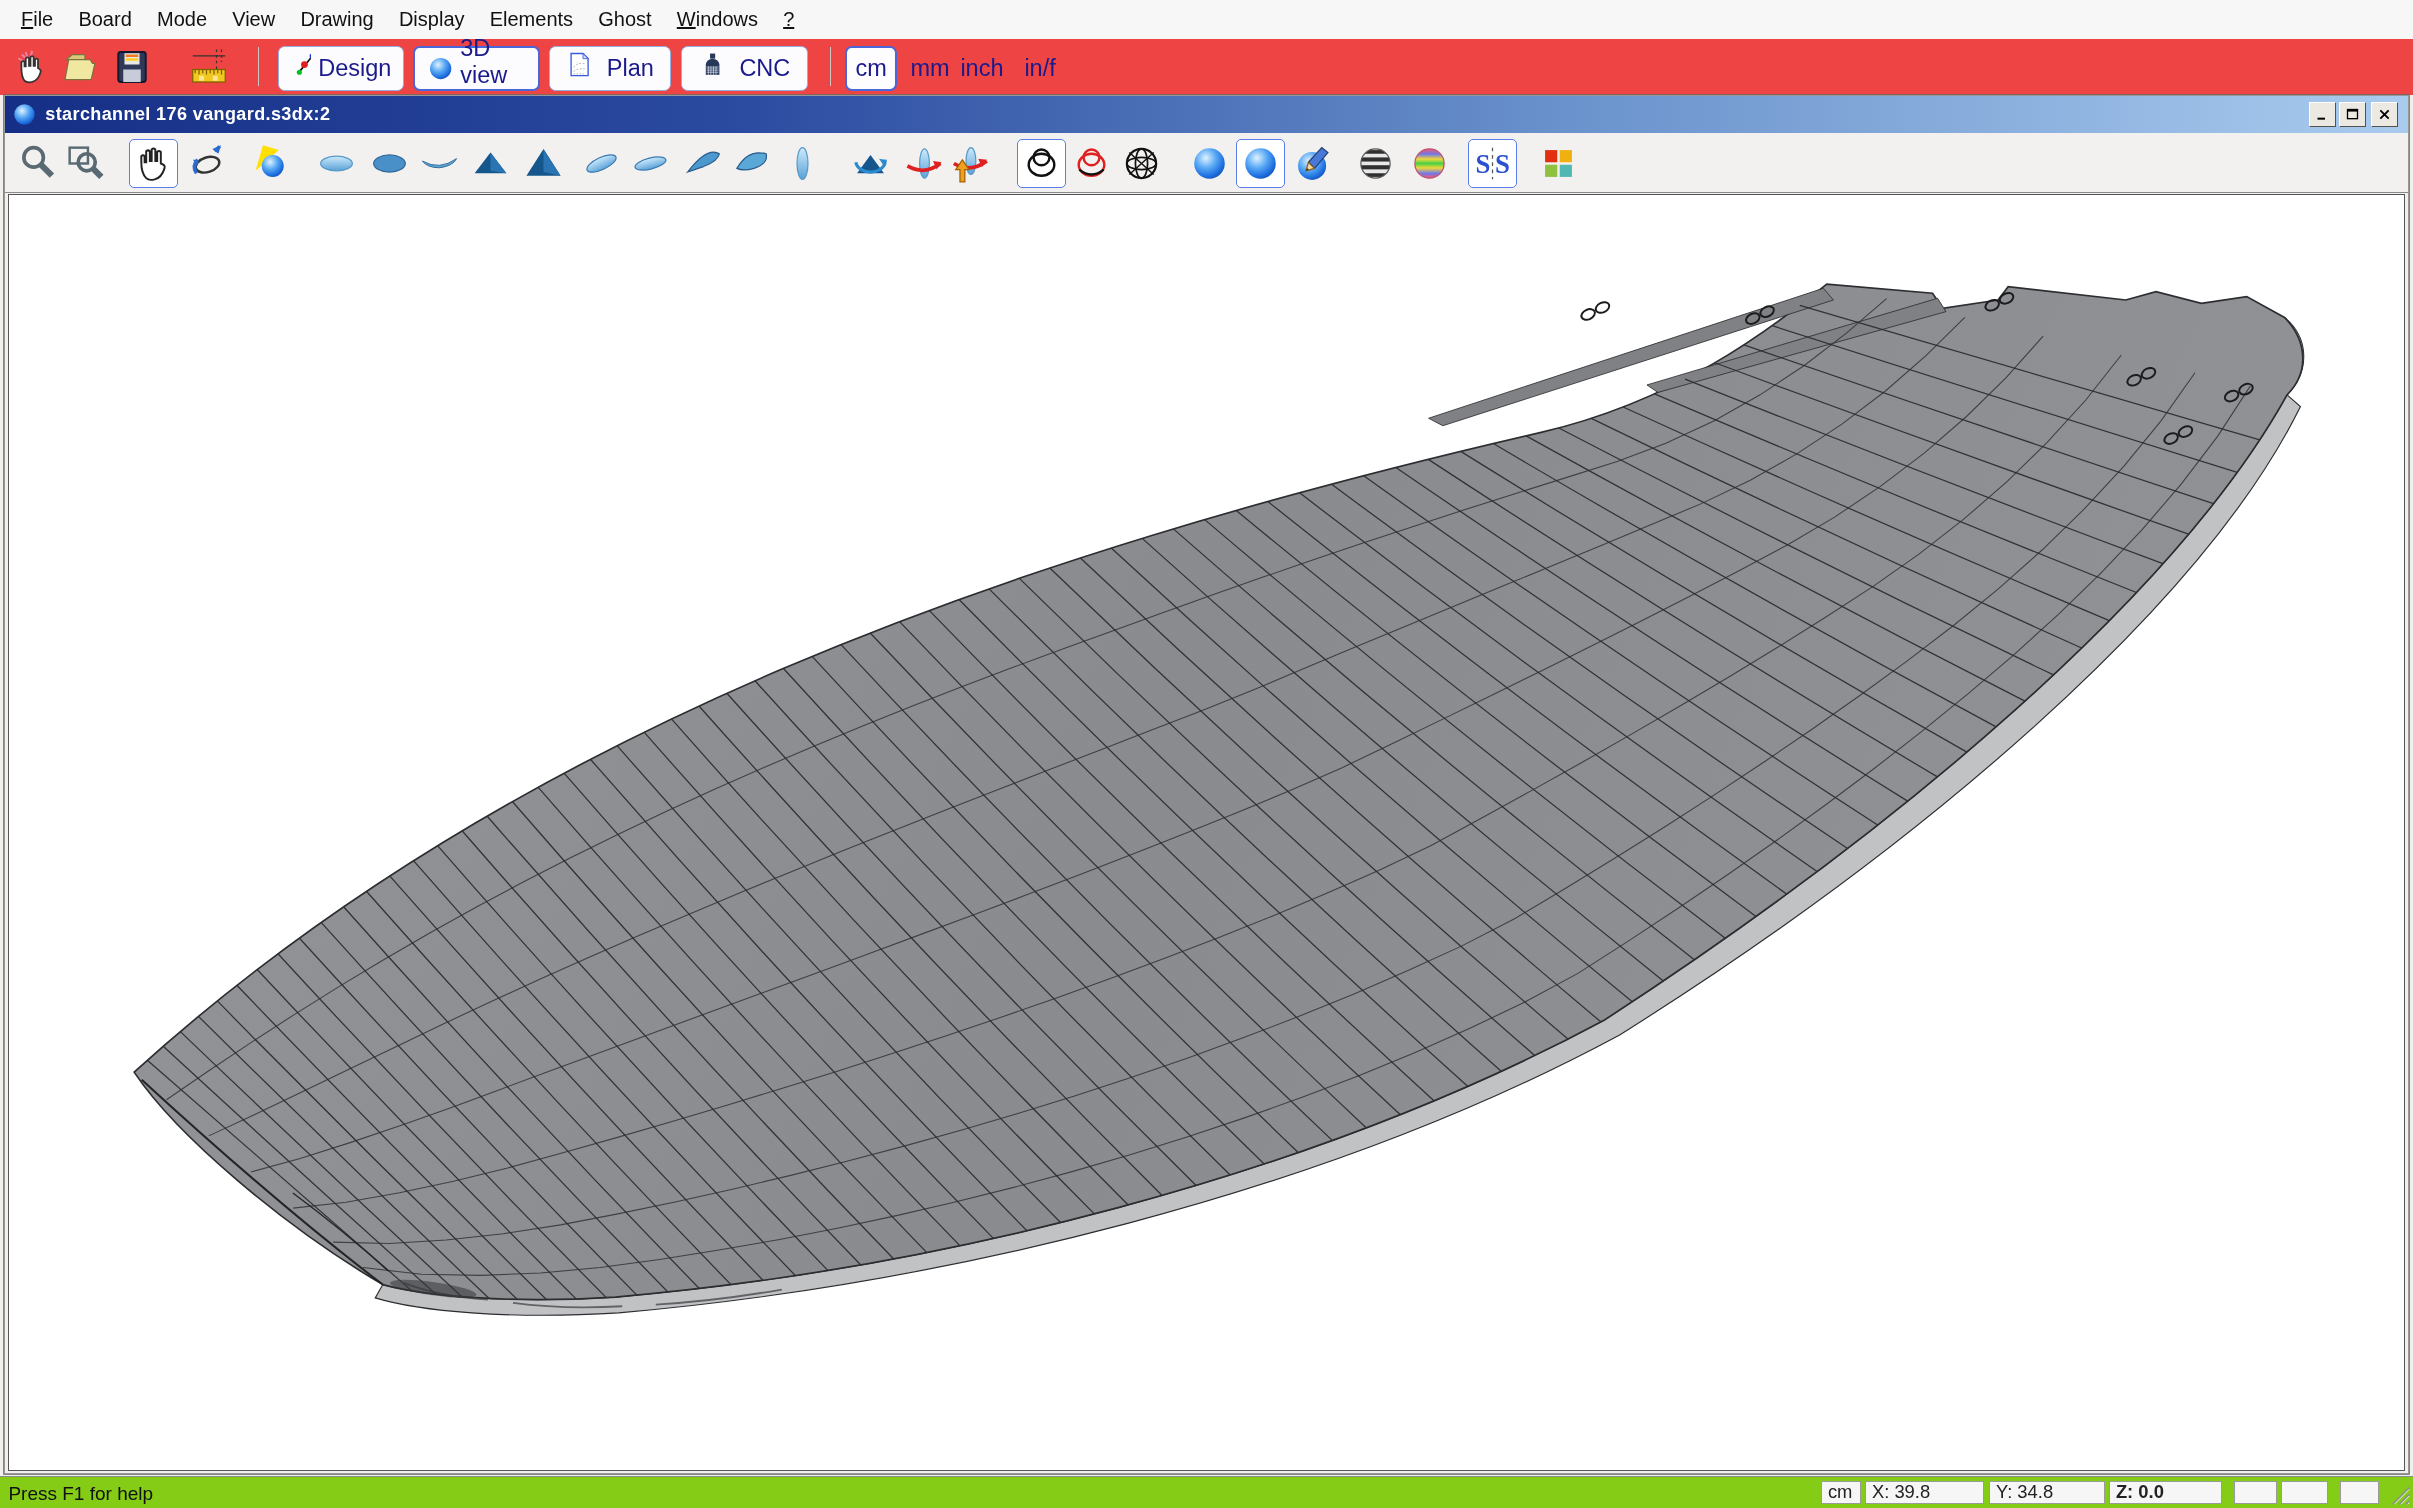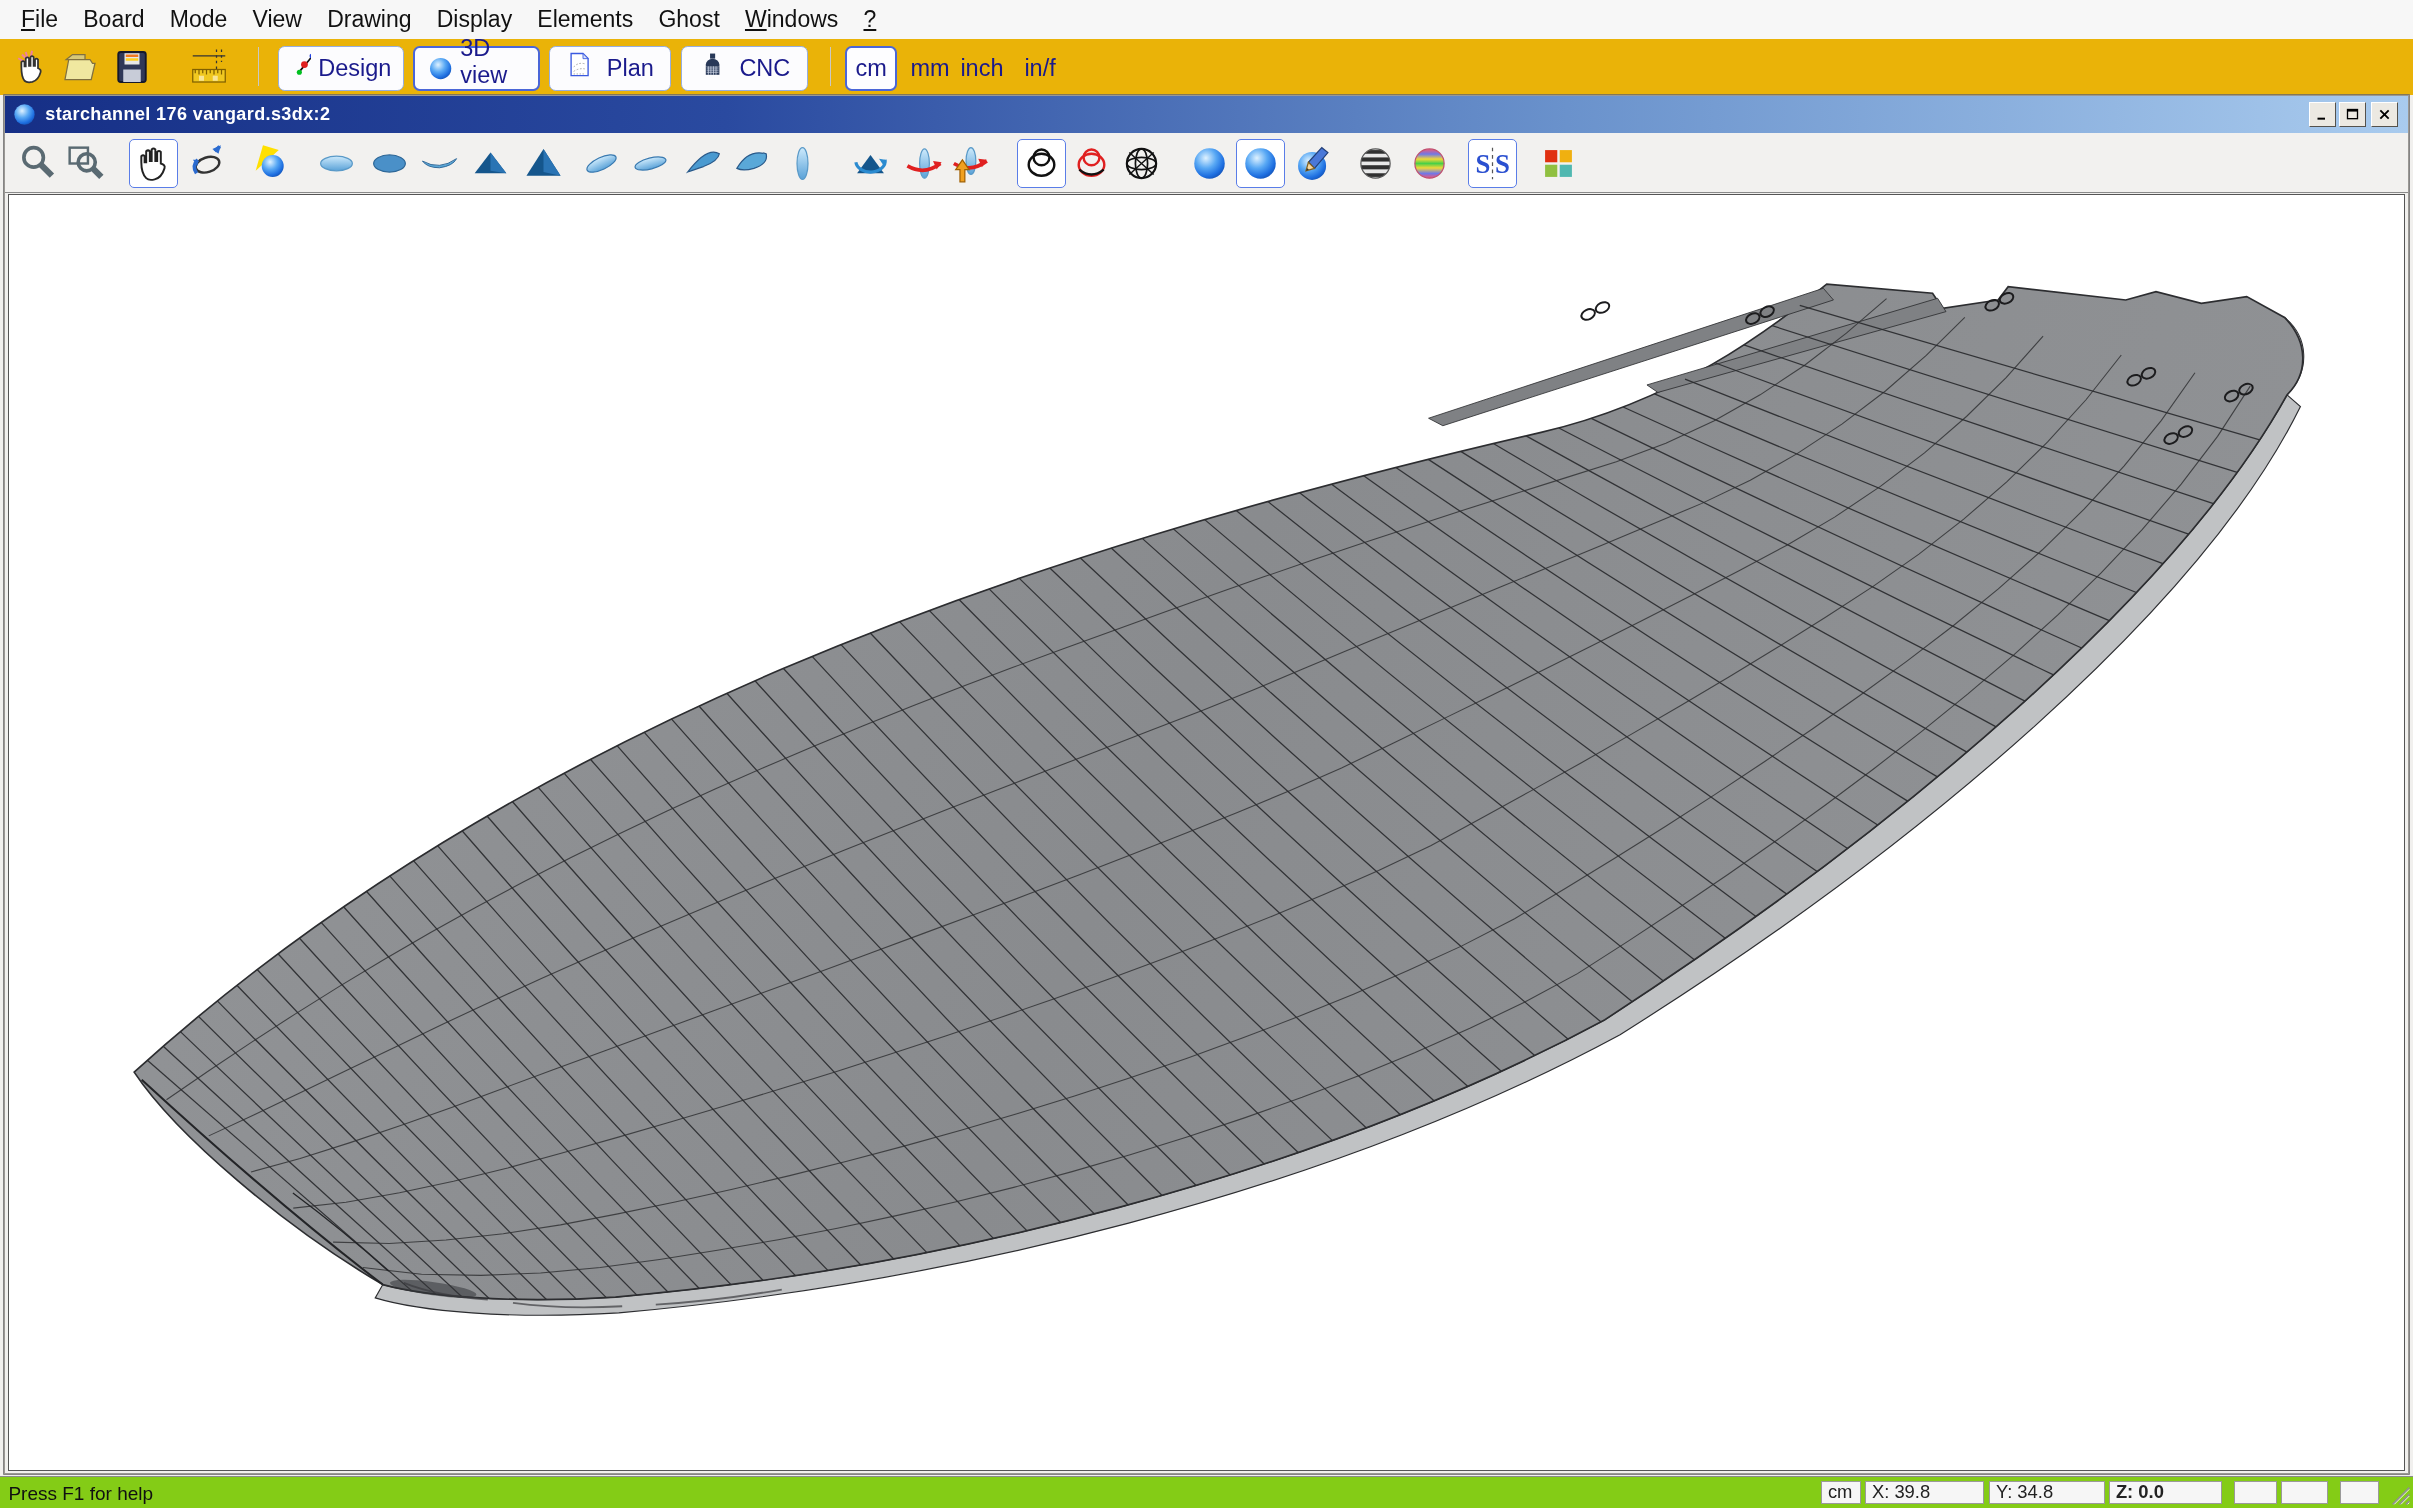--- a/index.html
+++ b/index.html
@@ -2,24 +2,24 @@
 <html style="font-size:13.4px"><head>
 <meta charset="utf-8">
 <style>
   html,body{margin:0;padding:0;background:#d8d6d2;}
   *{box-sizing:border-box;}
   #app{position:relative;width:2413px;height:1508px;background:#f1f0ee;
        font-family:"Liberation Sans",sans-serif;overflow:hidden;}
   
   #menubar{position:absolute;left:0;top:0;width:100%;height:39px;background:#f7f7f7;
            display:flex;align-items:center;padding-left:8.4px;}
-  .menu-item{font-size:23px;color:#111;padding:5px 12.6px;cursor:default;}
+  .menu-item{font-size:20px;color:#111;padding:5px 12.6px;cursor:default;}
   .menu-item u{text-decoration:underline;}
   
-  #toolbar-top{position:absolute;left:0;top:39px;width:100%;height:56px;background:#eab308;}
+  #toolbar-top{position:absolute;left:0;top:39px;width:100%;height:56px;background:#ef4444;}
   .tt-icon{position:absolute;top:8.4px;width:40px;height:40px;}
   .tt-btn{position:absolute;top:6.7px;height:45px;background:#fcfcfe;border:1.7px solid #96aee0;
           border-radius:6.7px;display:flex;align-items:center;justify-content:center;gap:6.7px;
           font-size:23.5px;color:#1a1a8c;padding:0 11.7px;}
   .tt-btn.sel{border:2.5px solid #4a66d8;align-items:flex-end;}
   .tt-btn svg{width:34px;height:34px;}
   .unit{position:absolute;top:6.7px;height:45px;display:flex;align-items:center;justify-content:center;
         font-size:23.5px;color:#1a1a8c;padding:0 8.4px;}
   .unit.box{background:#fdfdff;border:2.5px solid #4a66d8;border-radius:6.7px;}
   .tt-sep{position:absolute;top:8.4px;width:0.8px;height:39px;background:#c9c8c5;}

